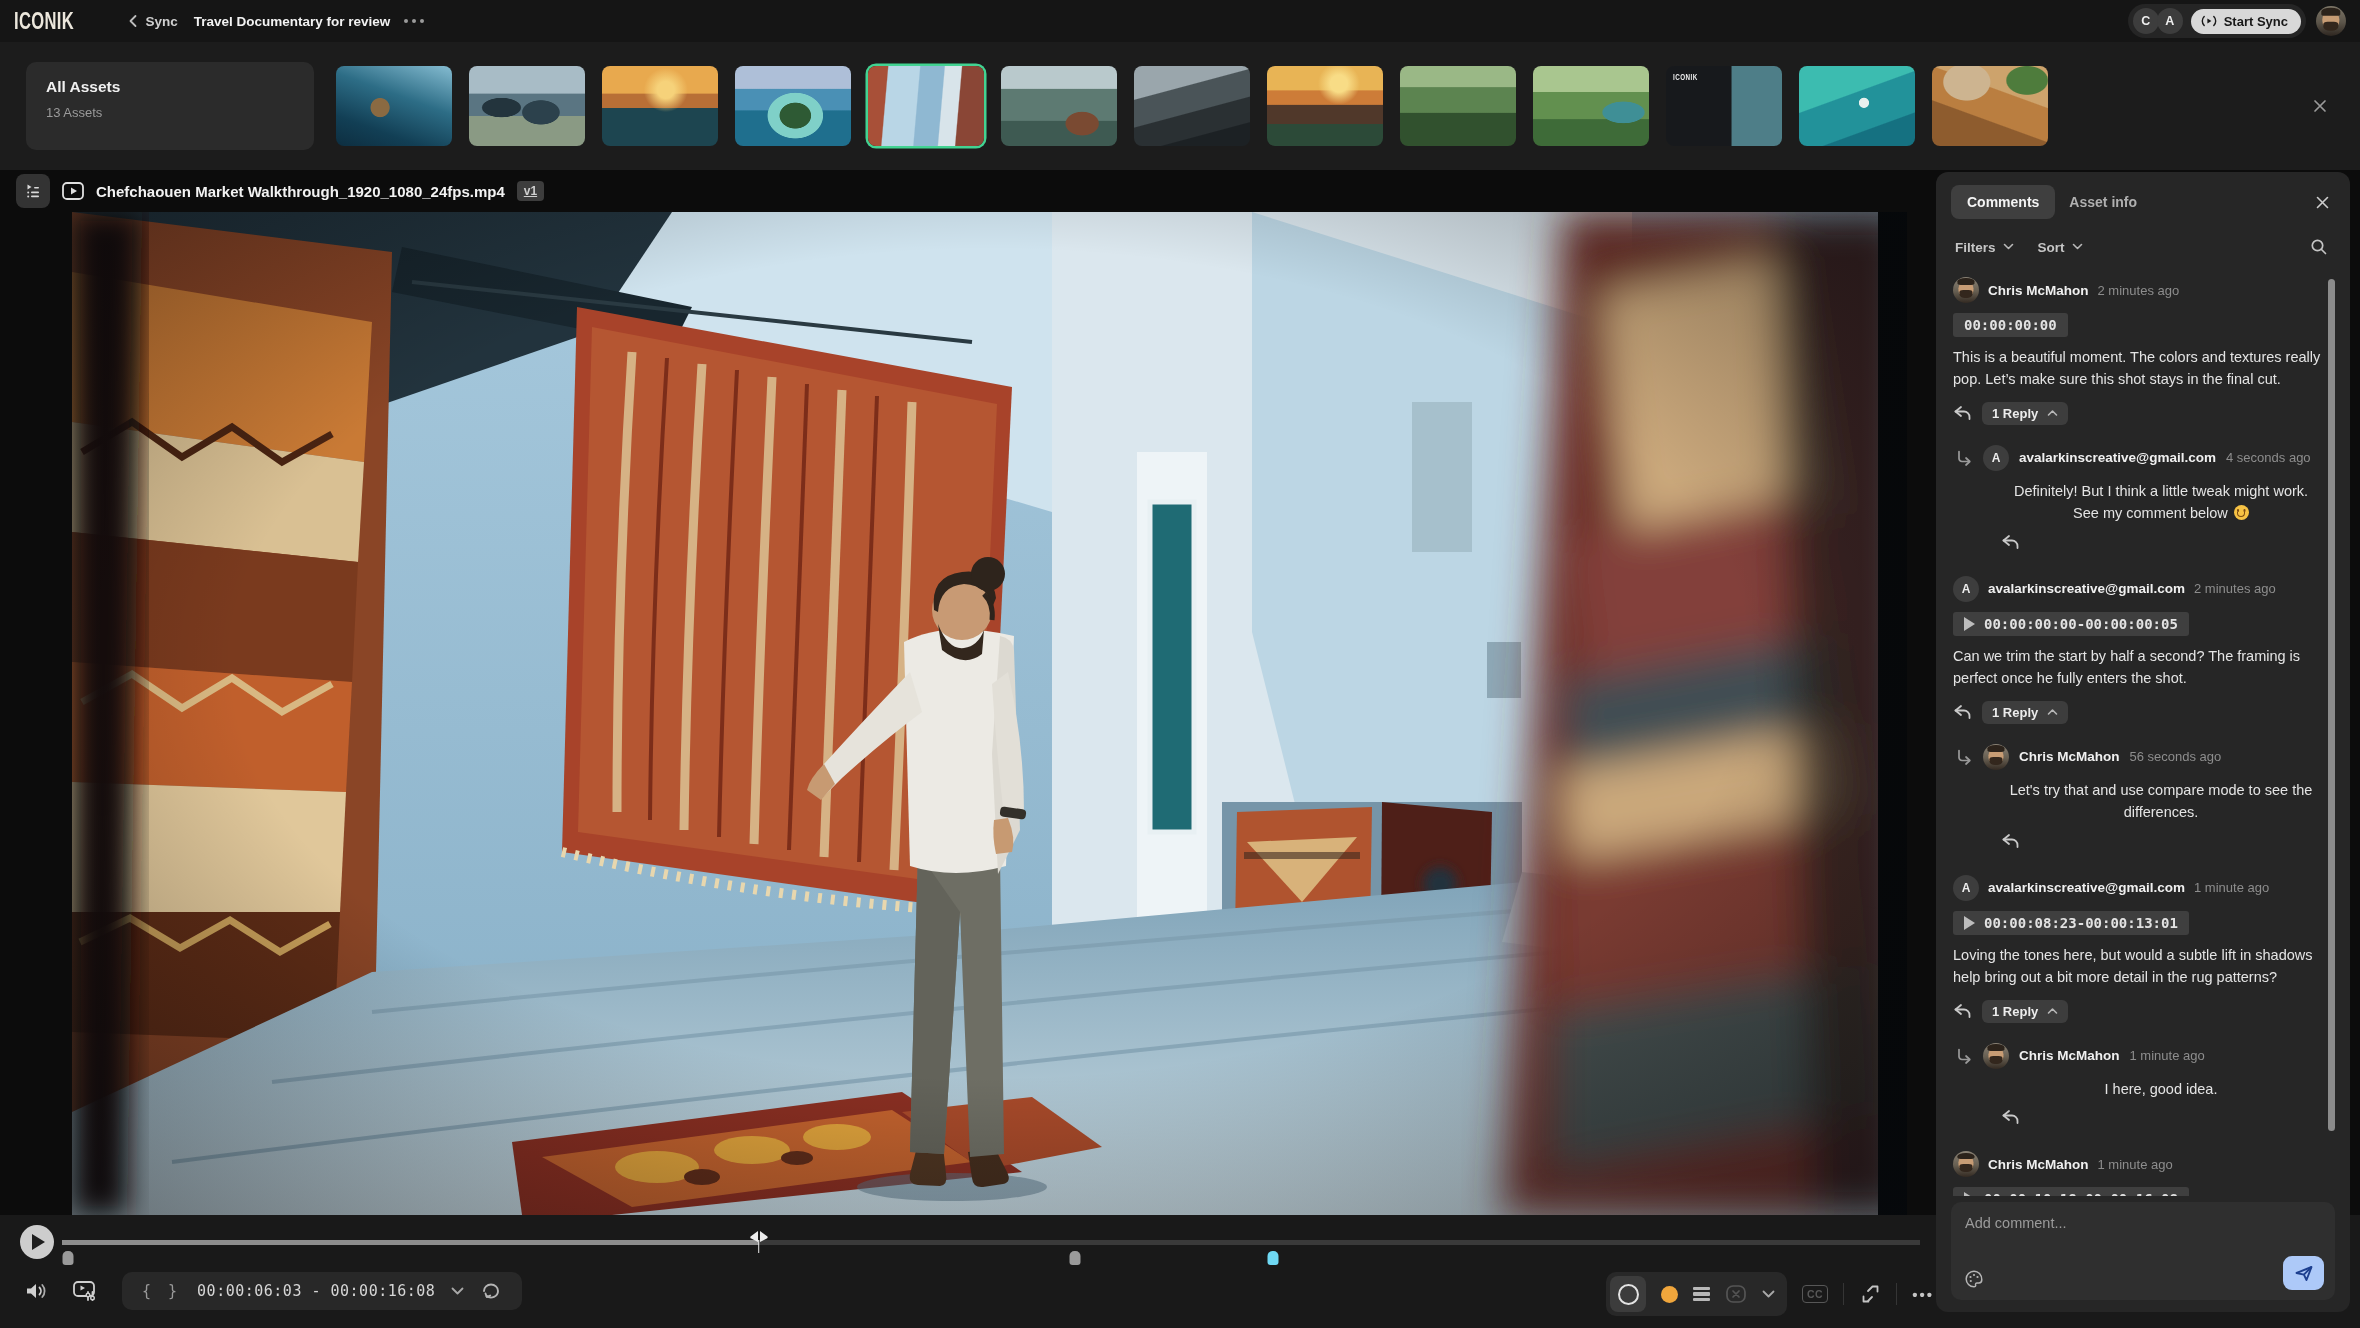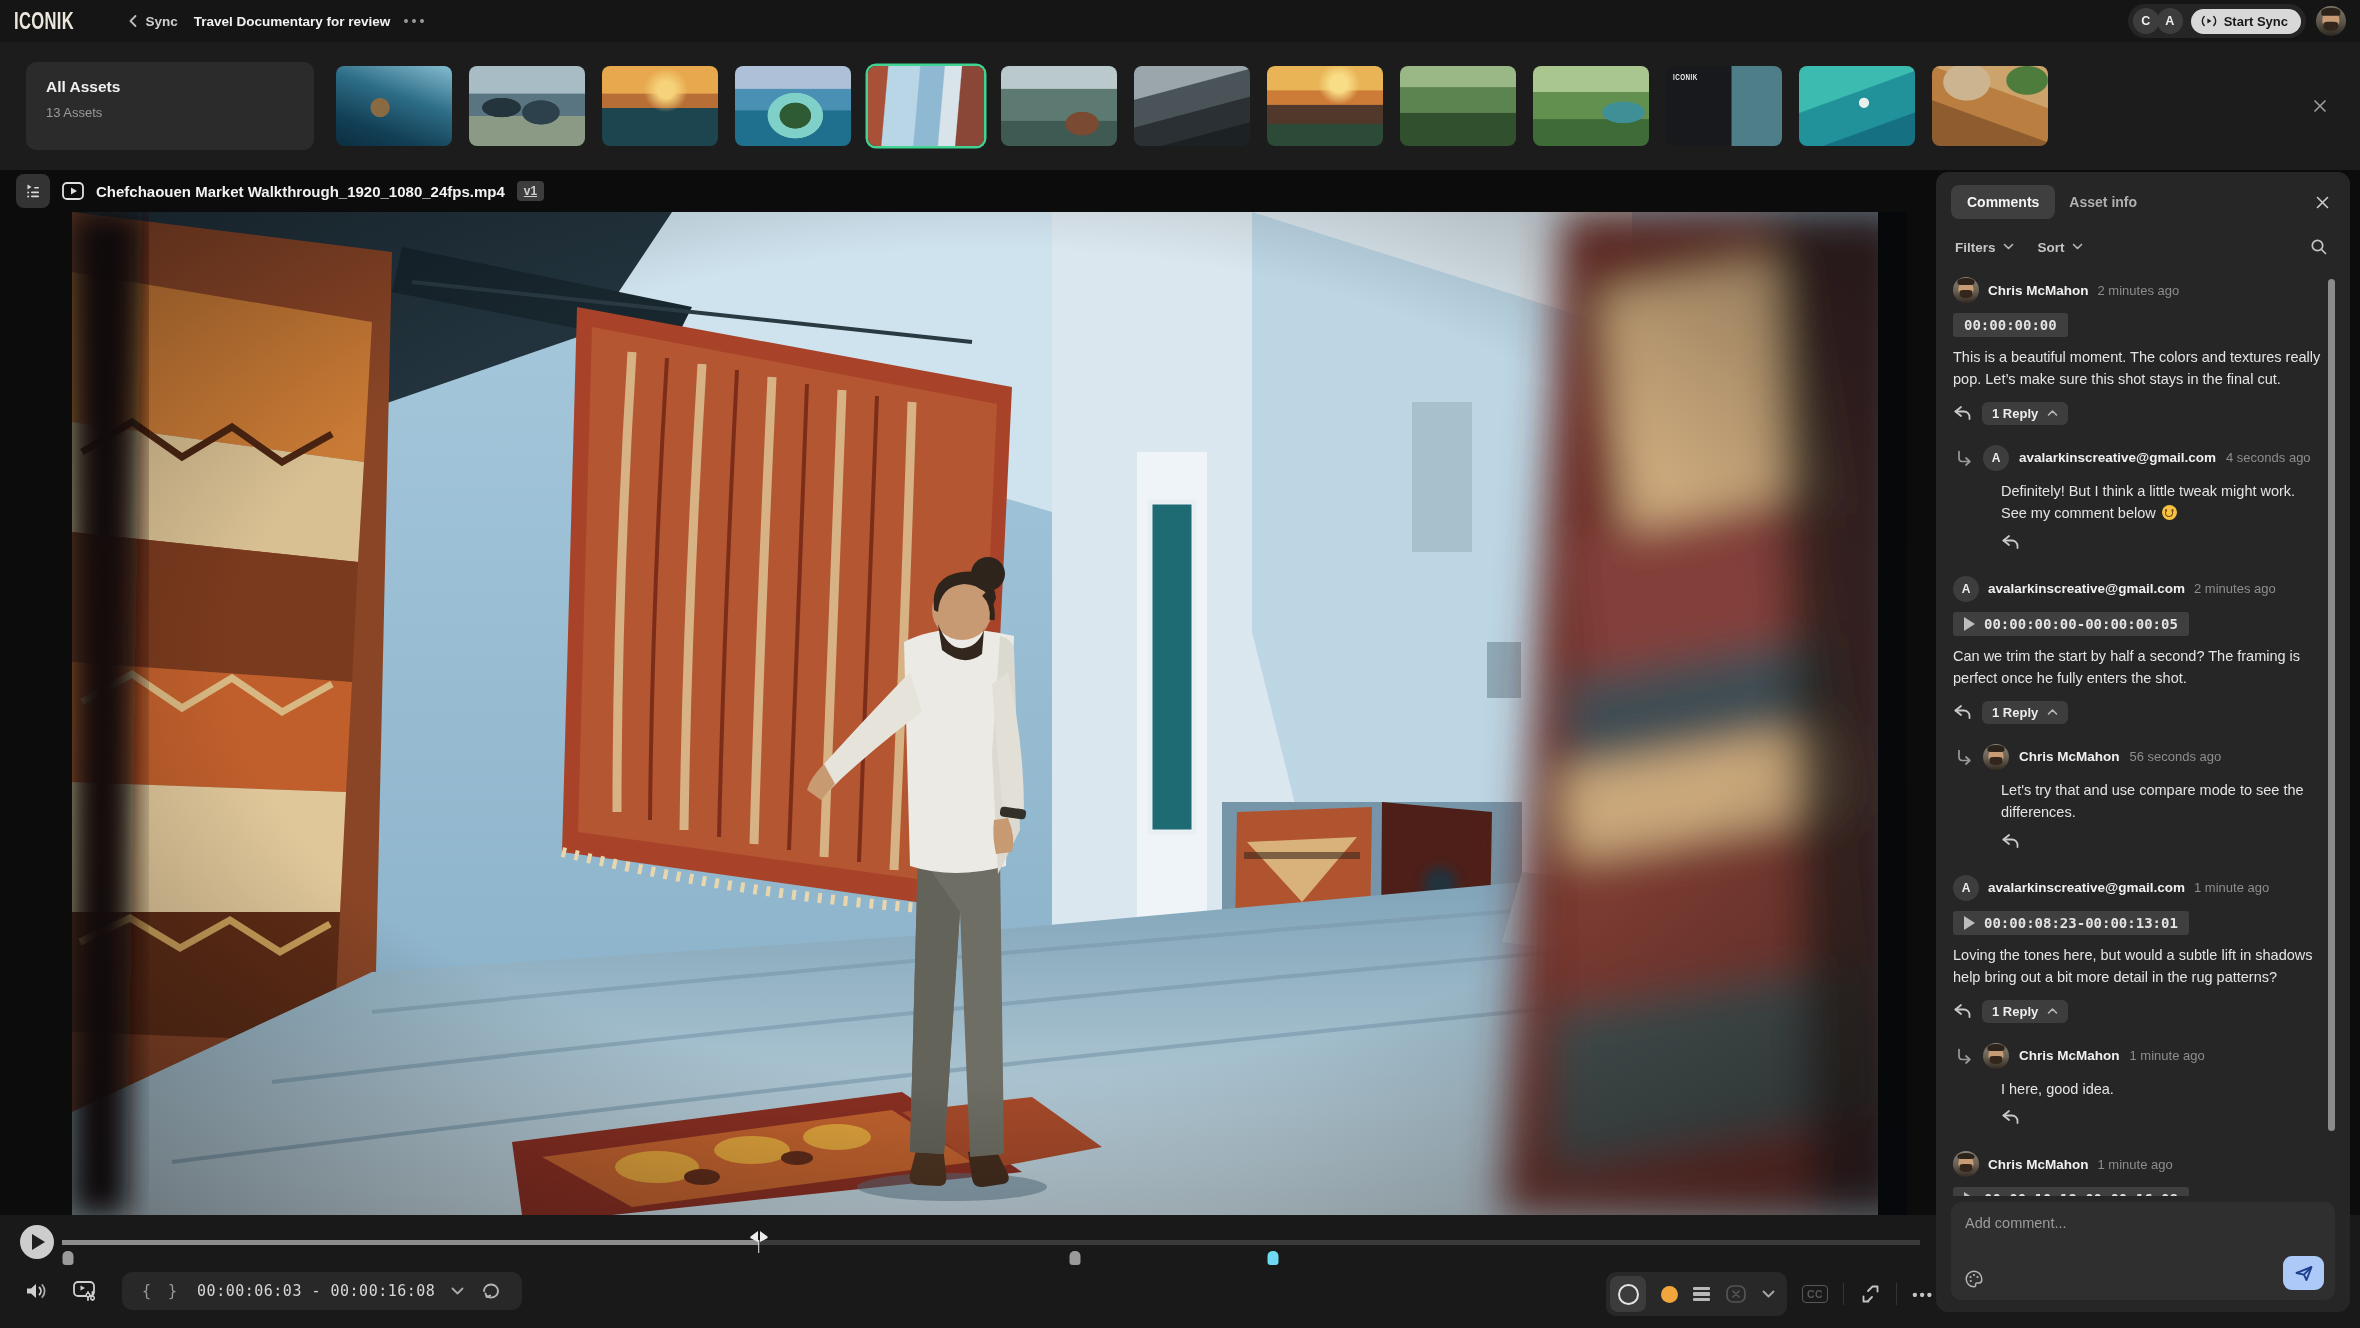--- a/index.html
+++ b/index.html
@@ -87,21 +87,21 @@
   .c-author{font-weight:700;font-size:13.5px;color:#f0f0f0;white-space:nowrap;}
   .c-time{color:#8d8d8d;font-size:13px;white-space:nowrap;}
   .c-tc{display:inline-flex;align-items:center;gap:9px;background:#3f3f3f;border-radius:3px;padding:4px 11px;margin:10px 0 9px;font-family:"DejaVu Sans Mono",monospace;font-size:14px;font-weight:700;color:#e2e2e2;}
   .c-tc .tri{width:0;height:0;border-left:11px solid #bdbdbd;border-top:7px solid transparent;border-bottom:7px solid transparent;}
   .c-text{font-size:14.5px;line-height:1.55;color:#e4e4e4;}
   .c-foot{display:flex;align-items:center;gap:10px;margin-top:11px;}
   .reply-badge{background:#3d3d3d;border-radius:6px;padding:4px 10px;font-size:13px;font-weight:700;color:#ececec;display:flex;align-items:center;gap:9px;}
   .comment{margin-bottom:24px;}
   .reply{margin:20px 0 26px 2px;}
   .reply .r-head{display:flex;align-items:center;gap:10px;}
-  .reply .r-body{margin-left:46px;margin-top:9px;}
+  .reply .r-body{margin-left:46px;margin-top:9px;text-align:center;}
   .reply .r-foot{margin-left:46px;margin-top:9px;}
   .emoji{display:inline-block;width:15px;height:15px;border-radius:50%;background:#f6c244;position:relative;vertical-align:-2px;margin-left:2px;}
   .emoji:before{content:"";position:absolute;left:3px;top:4px;width:2.4px;height:2.4px;background:#7a4a12;border-radius:50%;box-shadow:6.5px 0 0 #7a4a12;}
   .emoji:after{content:"";position:absolute;left:3.6px;top:7px;width:8px;height:4.4px;border:1.5px solid #7a4a12;border-top:none;border-radius:0 0 8px 8px;box-sizing:border-box;}
   .composer{flex-shrink:0;height:98px;background:#2f2f2f;border-radius:10px;margin-top:6px;position:relative;padding:13px 14px;box-sizing:border-box;}
   .composer-ph{color:#9b9b9b;font-size:14.5px;}
   .composer-palette{position:absolute;left:13px;bottom:11px;}
   .composer-send{position:absolute;right:11px;bottom:10px;width:41px;height:34px;background:#adc9f8;border-radius:9px;display:flex;align-items:center;justify-content:center;}
   svg{display:block;}
 </style>

